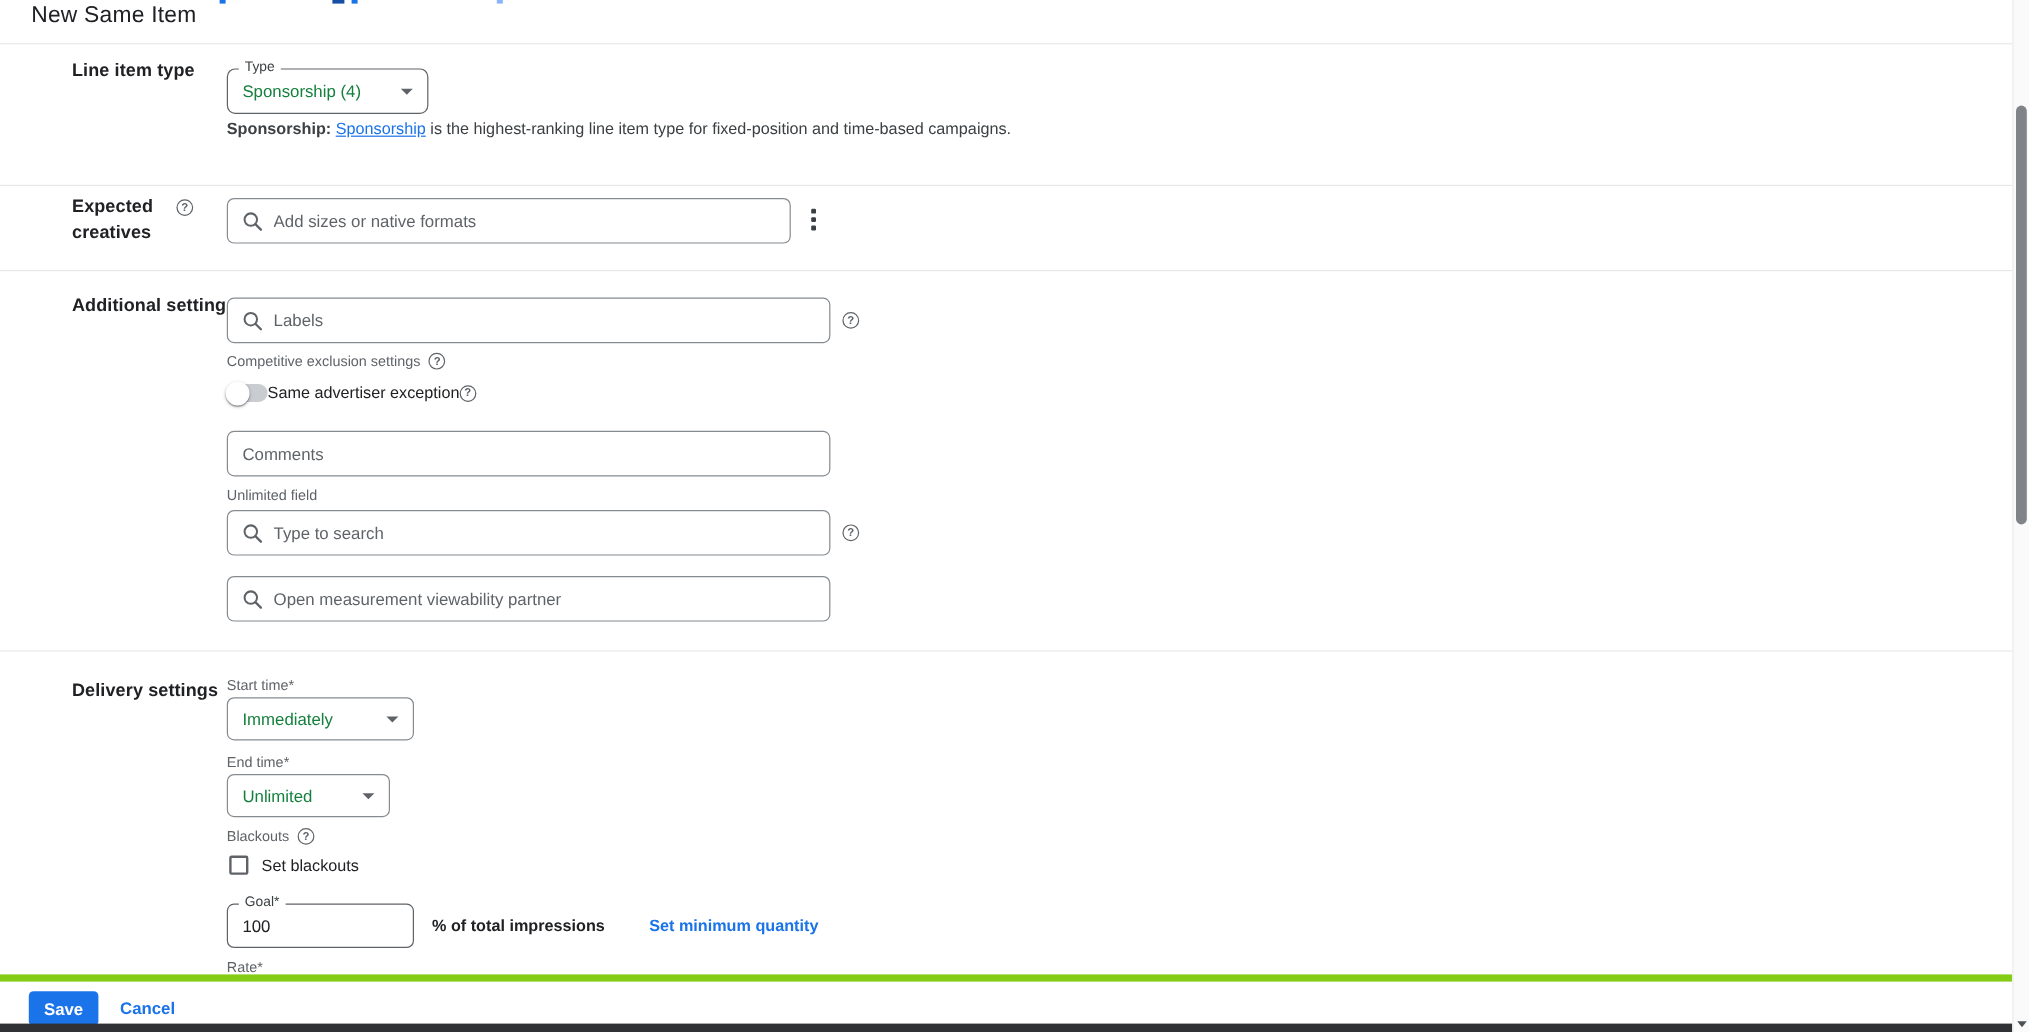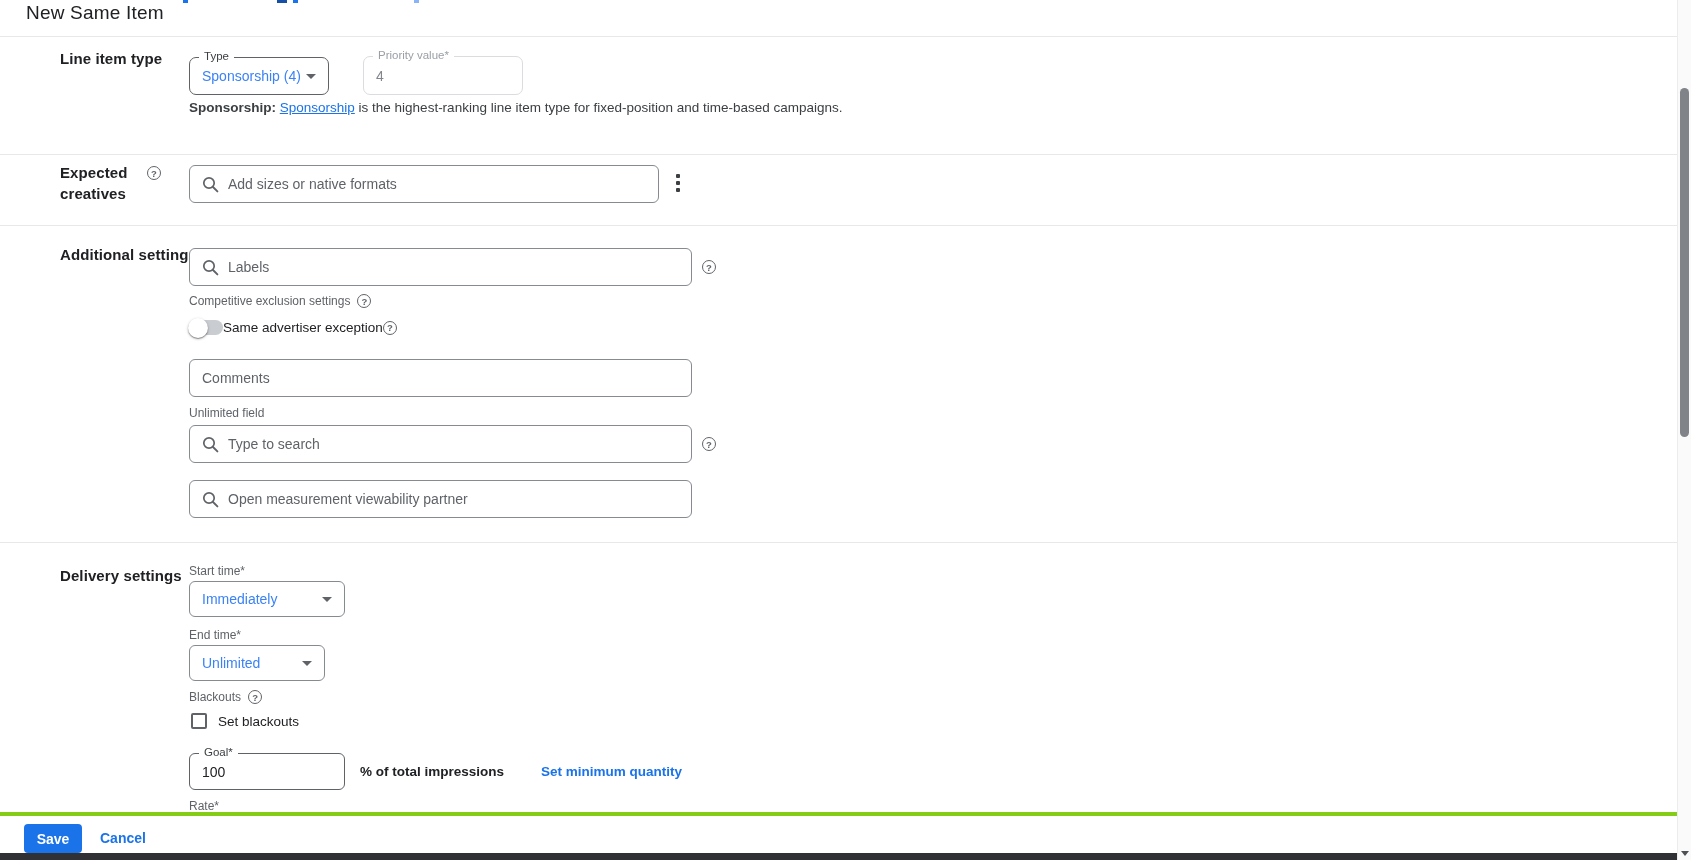--- a/index.html
+++ b/index.html
@@ -24,21 +24,21 @@
   .input-box input::placeholder { color: #5f6368; opacity: 1; }
 
   
   .notched { position: absolute; border: 1.5px solid #5f6368; border-radius: 7px; background: #fff; display: flex; align-items: center; padding: 0 12px; }
   .notched .nlabel { position: absolute; top: -8px; left: 9px; background: #fff; padding: 0 5px; font-size: 11.5px; color: #3c4043; white-space: nowrap; }
   .notched.disabled { border-color: #dadce0; }
   .notched.disabled .nlabel { color: #9aa0a6; }
   .notched input { border: none; outline: none; width: 100%; font-family: inherit; font-size: 14px; color: #202124; background: transparent; }
   .notched.disabled input { color: #80868b; }
 
-  .select-value { font-size: 14px; color: #3b82f6; flex: 1; }
+  .select-value { font-size: 14px; color: #15803d; flex: 1; }
   .arrow-down { width: 0; height: 0; border-left: 5px solid transparent; border-right: 5px solid transparent; border-top: 5.5px solid #5f6368; flex: none; }
 
   .description { position: absolute; left: 189px; top: 100px; font-size: 13.5px; color: #3c4043; }
   .description .b { font-weight: 700; text-align: center; }
   .description a { color: #1a73e8; text-decoration: underline; cursor: pointer; }
 
   .help { width: 14px; height: 14px; border: 1.3px solid #5f6368; border-radius: 50%; color: #5f6368; font-size: 9.5px; font-weight: 700; display: inline-flex; align-items: center; justify-content: center; flex: none; cursor: pointer; }
 
   .kebab { position: absolute; display: flex; flex-direction: column; gap: 3px; padding: 4px; cursor: pointer; }
   .kebab i { width: 4px; height: 4px; background: #3c4043; border-radius: 1px; }
@@ -50,21 +50,21 @@
   .toggle .thumb { position: absolute; left: -1px; top: -2.5px; width: 20px; height: 20px; background: #fff; border-radius: 50%; box-shadow: 0 1px 1px rgba(0,0,0,.35), 0 1px 3px rgba(0,0,0,.25); }
 
   .checkbox { width: 16px; height: 16px; border: 2px solid #5f6368; border-radius: 2px; background: #fff; flex: none; cursor: pointer; }
 
   .dark-text-13 { font-size: 13.5px; color: #202124; }
 
   .goal-suffix { position: absolute; left: 360px; top: 764px; font-size: 13.5px; font-weight: 700; color: #202124; }
   .min-link { position: absolute; left: 541px; top: 764px; font-size: 13.5px; font-weight: 700; color: #1a73e8; cursor: pointer; }
 
   
-  .footer { position: absolute; left: 0; right: 14px; top: 812px; height: 41px; background: #fff; border-top: 4px solid #84cc16; }
+  .footer { position: absolute; left: 0; right: 14px; top: 812px; height: 41px; background: #fff; border-top: 6px solid #84cc16; }
   .save-btn { position: absolute; left: 24px; top: 8px; width: 58px; height: 29px; background: #1a73e8; color: #fff; border: none; border-radius: 4px; font-family: inherit; font-size: 14px; font-weight: 700; cursor: pointer; }
   .cancel-btn { position: absolute; left: 100px; top: 14px; background: none; border: none; color: #1a73e8; font-family: inherit; font-size: 14px; font-weight: 700; cursor: pointer; }
 
   .dark-bar { position: absolute; left: 0; right: 14px; top: 853px; height: 7px; background: #303134; }
 
   
   .scrollbar { position: absolute; right: 0; top: 0; width: 14px; height: 860px; background: #fafafa; border-left: 1px solid #ececec; }
   .scroll-thumb { position: absolute; left: 2px; width: 9px; top: 88px; height: 349px; background: #808388; border-radius: 5px; cursor: pointer; }
   .scroll-down { position: absolute; left: 3px; bottom: 4px; width: 0; height: 0; border-left: 4px solid transparent; border-right: 4px solid transparent; border-top: 5px solid #4d5156; cursor: pointer; }
 
@@ -79,30 +79,26 @@
   <div class="frag" style="left:277px;width:10px;background:#174ea6;"></div>
   <div class="frag" style="left:293px;width:5px;"></div>
   <div class="frag" style="left:414px;width:5px;background:#8ab4f8;"></div>
 
   <div class="page-title">New Same Item</div>
 
   <div class="divider" style="top:36px;"></div>
 
   <div class="sec-heading" style="top:48px;">Line item type</div>
 
-  <div class="notched" style="left:189px;top:57px;width:140px;height:38px;cursor:pointer;">
+  <div class="notched" style="left:189px;top:57px;width:168px;height:38px;cursor:pointer;">
     <span class="nlabel">Type</span>
     <span class="select-value">Sponsorship (4)</span>
     <span class="arrow-down"></span>
   </div>
 
-  <div class="notched disabled" style="left:363px;top:56px;width:160px;height:39px;">
-    <span class="nlabel">Priority value*</span>
-    <input disabled="" value="4" style="">
-  </div>
 
   <div class="description">
     <span class="b">Sponsorship:</span>
     <a>Sponsorship</a><span> is the highest-ranking line item type for fixed-position and time-based campaigns.</span>
   </div>
 
   <div class="divider" style="top:154px;"></div>
 
   <div class="sec-heading" style="top:162px;width:105px;">Expected creatives</div>
   <span class="help" style="position:absolute;left:147px;top:166px;">?</span>

